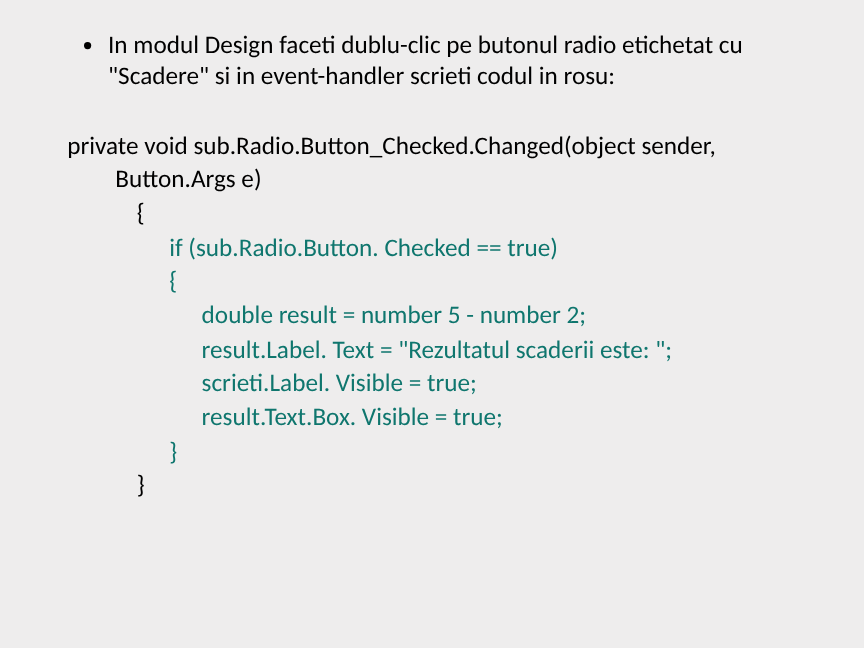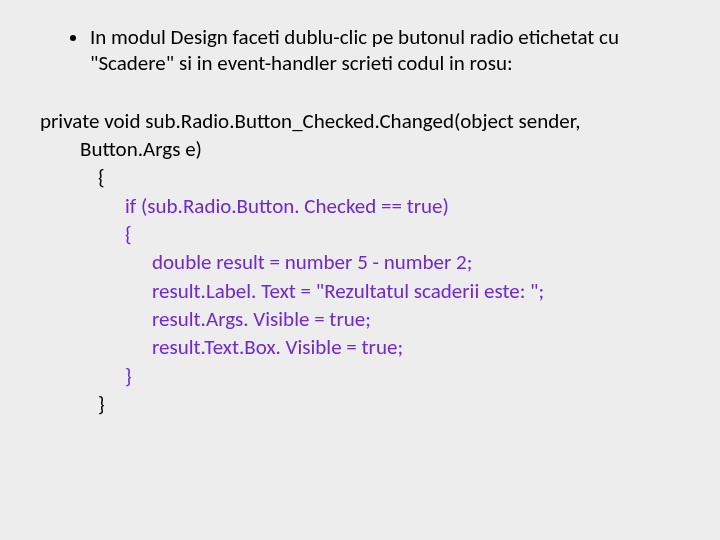--- a/index.html
+++ b/index.html
@@ -35,31 +35,31 @@
     flex: 0 0 auto;
   }
   .bullet-text {
     font-size: 21px;
     line-height: 1.25;
     color: #000;
   }
   .code-block {
     font-size: 21px;
     line-height: 1.35;
-    margin-left: 0;
+    margin-left: 16px;
   }
   .sig-line1 { color: #000; }
   .sig-line2 { margin-left: 40px; color: #000; }
   .brace-open  { margin-left: 58px; }
   .if-line     { margin-left: 85px; }
   .if-brace    { margin-left: 85px; }
   .stmt        { margin-left: 112px; }
   .brace-close-inner { margin-left: 85px; }
   .brace-close-outer { margin-left: 58px; }
-  .red { color: #6d28d9; }
+  .red { color: #0f766e; }
 </style>
 </head>
 <body>
 
 <div class="slide">
 
   <div class="bullet-block">
     <div class="bullet-row">
       <div class="bullet-dot"></div>
       <div class="bullet-text">In modul Design faceti dublu-clic pe butonul radio etichetat cu "Scadere" si in event-handler scrieti codul in rosu:</div>
@@ -67,19 +67,19 @@
   </div>
 
   <div class="code-block">
     <div class="sig-line1">private void sub.Radio.Button_Checked.Changed(object sender,</div>
     <div class="sig-line2">Button.Args e)</div>
     <div class="brace-open">{</div>
     <div class="if-line red">if (sub.Radio.Button. Checked == true)</div>
     <div class="if-brace red">{</div>
     <div class="stmt red">double result = number 5 - number 2;</div>
     <div class="stmt red">result.Label. Text = "Rezultatul scaderii este: ";</div>
-    <div class="stmt red">result.Args. Visible = true;</div>
+    <div class="stmt red">scrieti.Label. Visible = true;</div>
     <div class="stmt red">result.Text.Box. Visible = true;</div>
     <div class="brace-close-inner red">}</div>
     <div class="brace-close-outer">}</div>
   </div>
 
 </div>
 
 </body></html>

